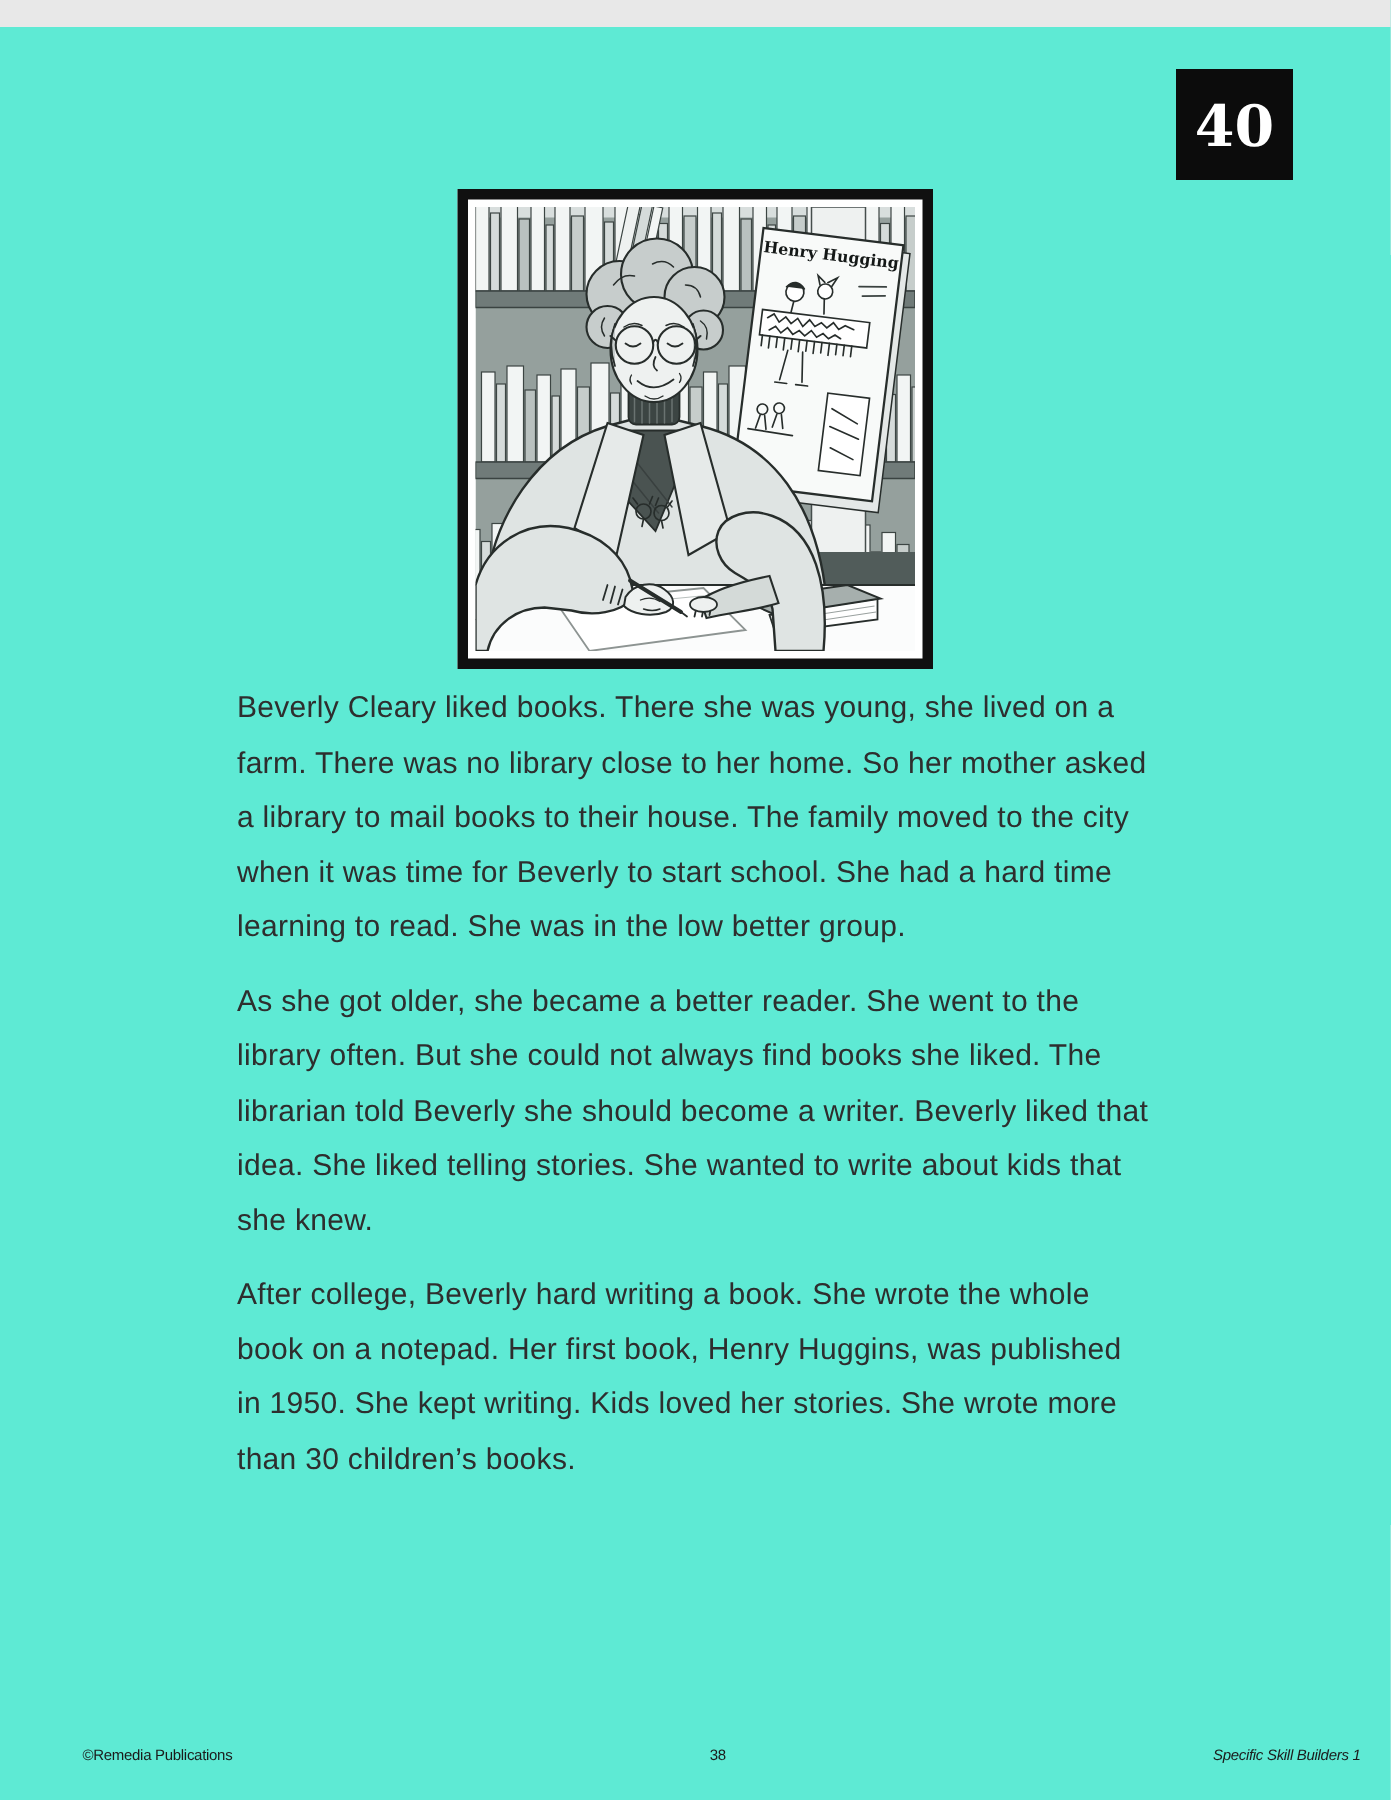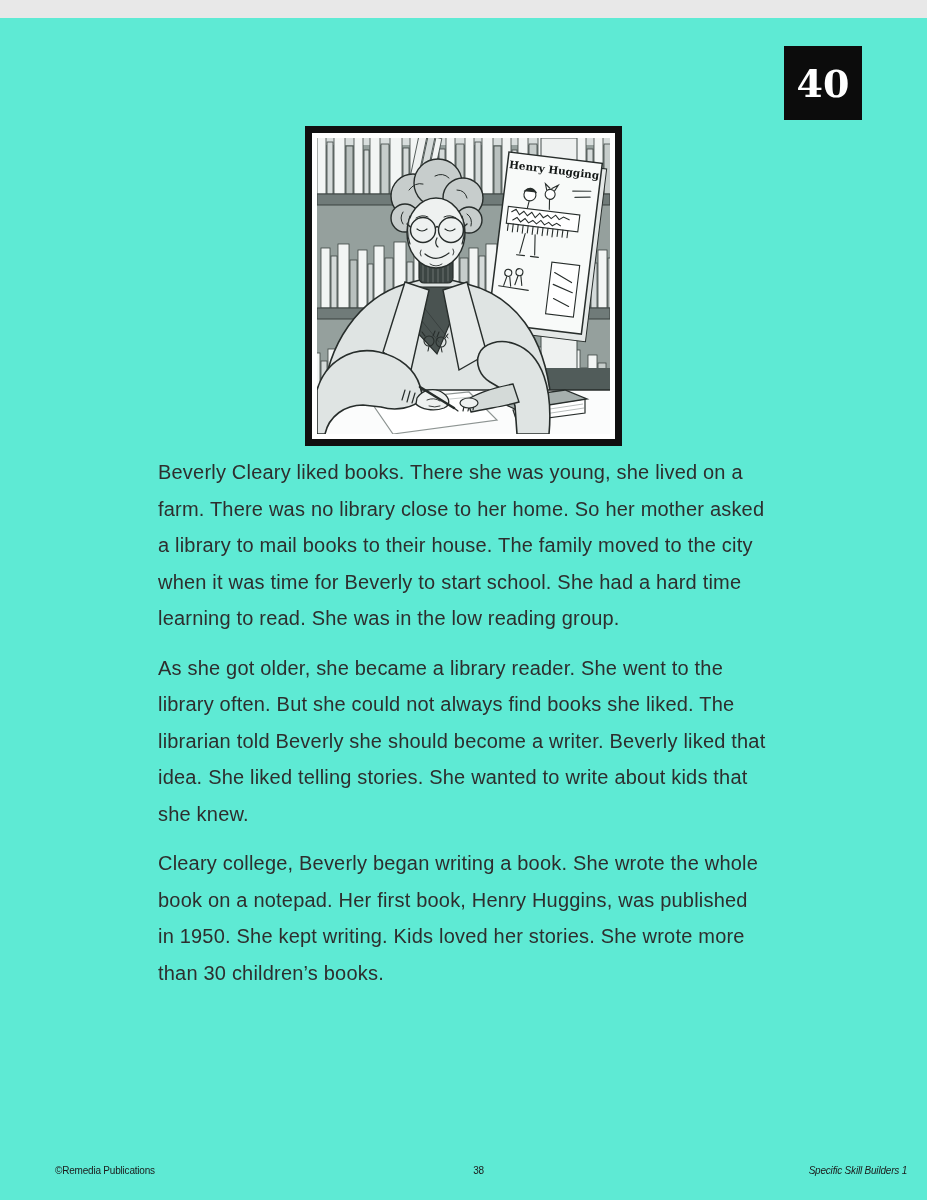--- a/index.html
+++ b/index.html
@@ -200,31 +200,31 @@
     </svg>
   </figure>
 
   <main class="story">
     <p class="para">
       <span class="line first">Beverly Cleary liked books.  There she was young, she</span>
       <span class="line">lived on a farm. There was no library close to her home.</span>
       <span class="line">So her mother asked a library to mail books to their house.</span>
       <span class="line">The family moved to the city when it was time for Beverly</span>
       <span class="line">to start school.  She had a hard time learning to read.</span>
-      <span class="line last">She was in the low reading group.</span>
+      <span class="line last">She was in the low better group.</span>
     </p>
     <p class="para">
-      <span class="line first">As she got older, she became a library reader.  She went</span>
+      <span class="line first">As she got older, she became a better reader.  She went</span>
       <span class="line">to the library often.  But she could not always find books</span>
       <span class="line">she liked.  The librarian told Beverly she should become a</span>
       <span class="line">writer.  Beverly liked that idea.  She liked telling stories.  She</span>
       <span class="line last">wanted to write about kids that she knew.</span>
     </p>
     <p class="para">
-      <span class="line first">Cleary college, Beverly began writing a book. She  wrote</span>
+      <span class="line first">After college, Beverly hard writing a book. She  wrote</span>
       <span class="line">the whole book on a notepad. Her first book, Henry Huggins,</span>
       <span class="line">was published in 1950.  She kept writing.  Kids loved her</span>
       <span class="line last">stories.  She wrote more than 30 children’s books.</span>
     </p>
   </main>
 
   <span class="footer-left">©Remedia Publications</span>
   <span class="footer-center">38</span>
   <span class="footer-right">Specific Skill Builders 1</span>
 

